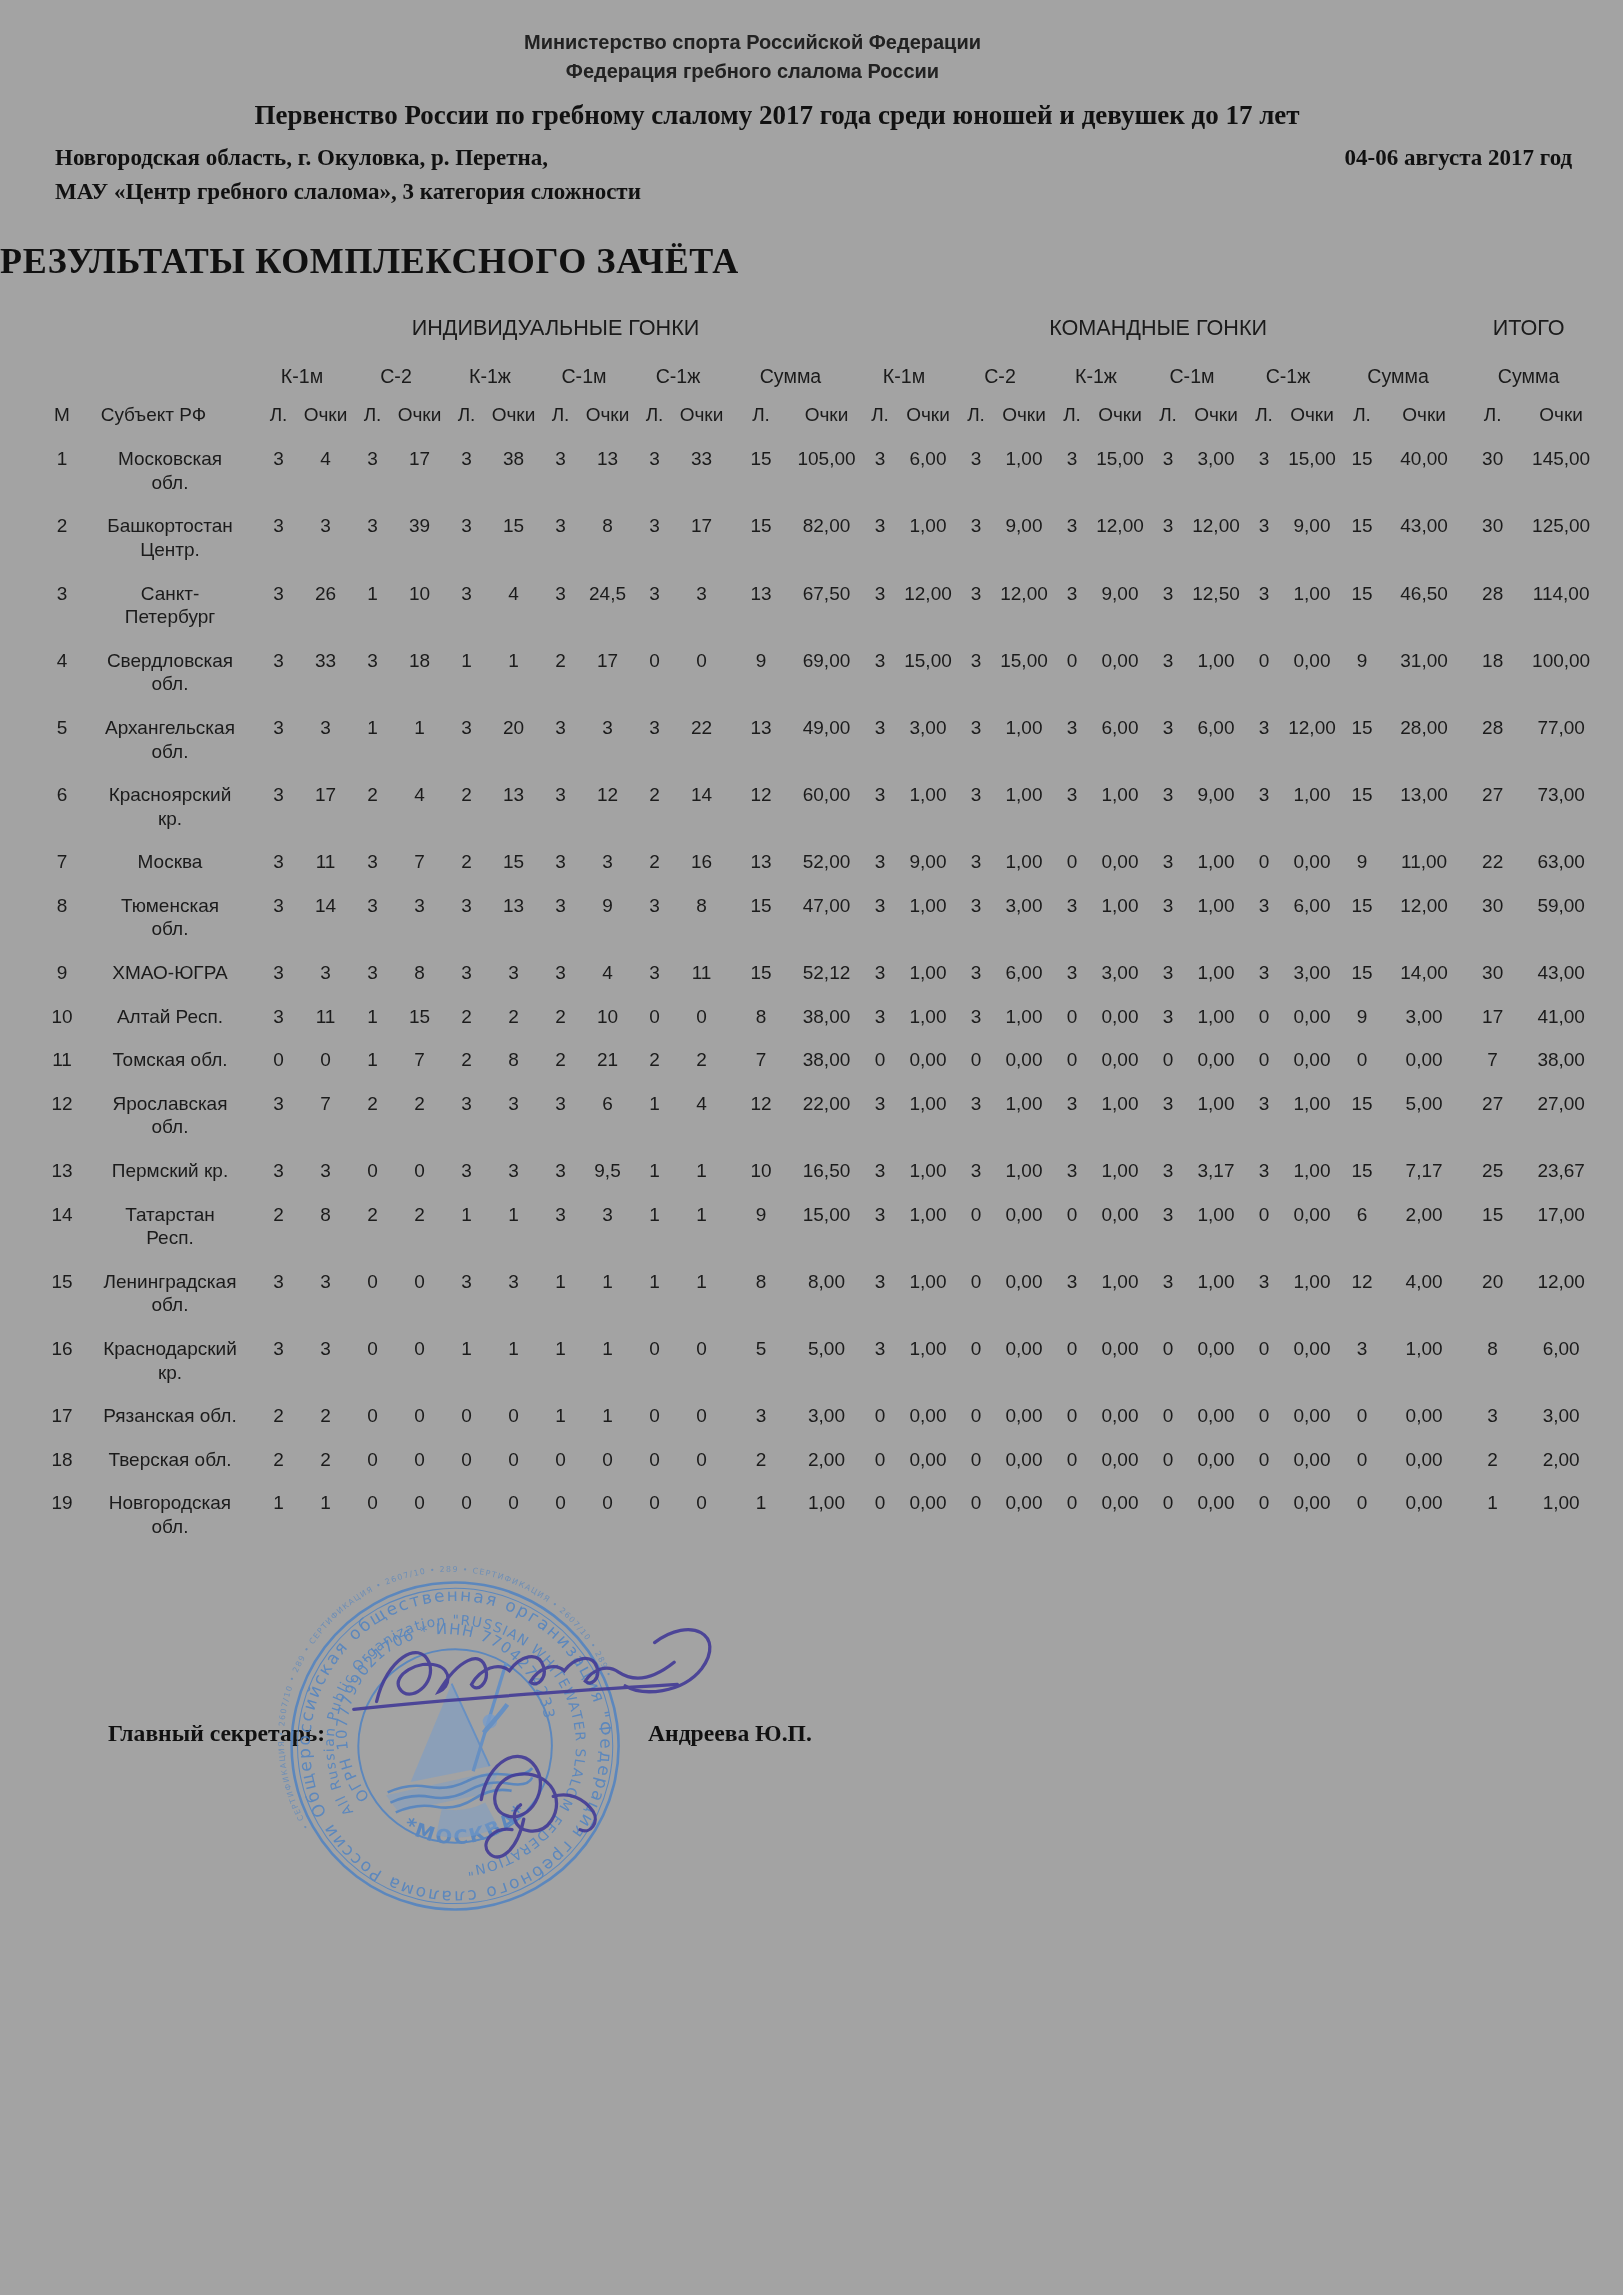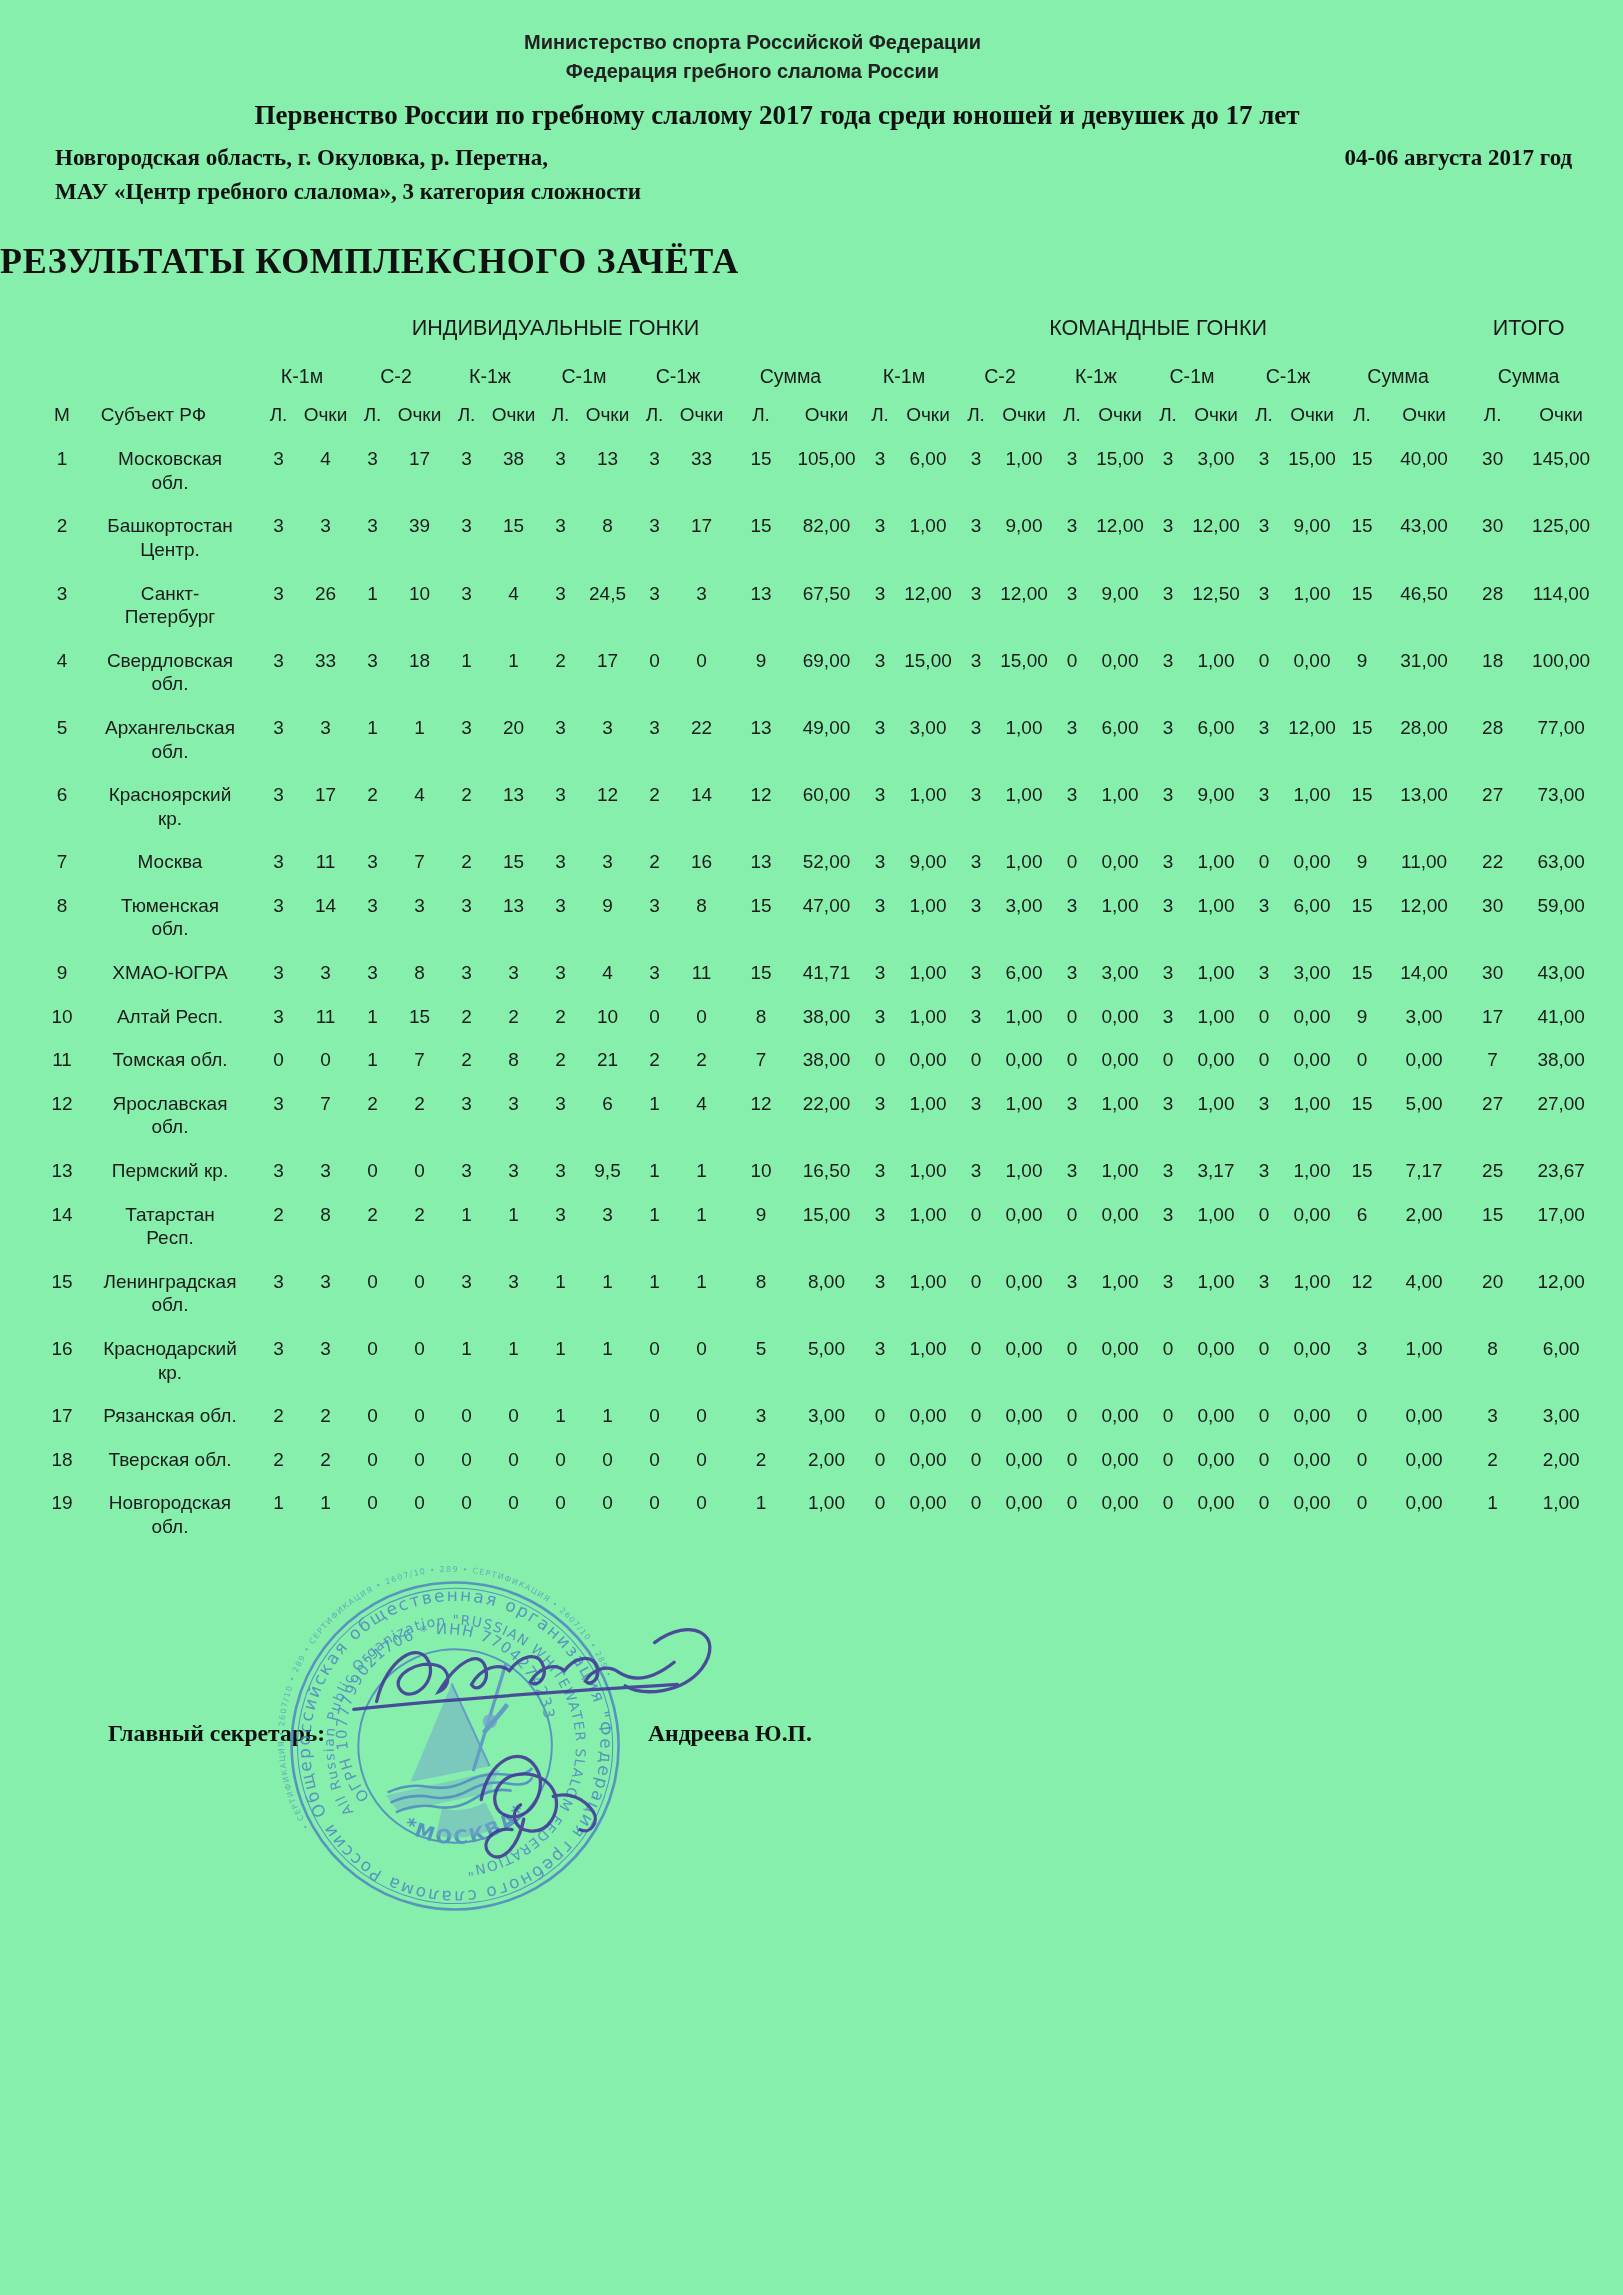--- a/index.html
+++ b/index.html
@@ -1,16 +1,16 @@
 <!DOCTYPE html>
 <html style="font-size:10.5px"><head>
 <meta charset="utf-8">
 <style>
   html,body{margin:0;padding:0;background:#e8e8e8;}
-  #page{position:relative;width:1623px;height:2295px;background:#86efac;overflow:hidden;
+  #page{position:relative;width:1623px;height:2295px;background:#a3a3a3;overflow:hidden;
         font-family:"Liberation Sans",sans-serif;color:#1b1b1b;}
   .org{padding-top:27.5px;text-align:center;padding-right:118px;
        font-family:"Liberation Sans",sans-serif;font-weight:bold;font-size:20px;line-height:29.5px;color:#222;}
   .title{margin-top:13px;text-align:center;padding-right:69px;
          font-family:"Liberation Serif",serif;font-weight:bold;font-size:27px;color:#111;}
   .locrow{margin:10.5px 39px 0 39px;display:flex;justify-content:space-between;align-items:flex-start;
           font-family:"Liberation Serif",serif;font-weight:bold;font-size:23px;line-height:34px;color:#111;}
   .locleft{margin-left:16px;}
   .locright{padding-right:11.8px;white-space:nowrap;}
   .heading{margin-top:31px;text-align:left;padding-right:85px;
@@ -397,21 +397,21 @@
           <td class="c-pts">3</td>
           <td class="c-l">3</td>
           <td class="c-pts">8</td>
           <td class="c-l">3</td>
           <td class="c-pts">3</td>
           <td class="c-l">3</td>
           <td class="c-pts">4</td>
           <td class="c-l">3</td>
           <td class="c-pts">11</td>
           <td class="c-suml">15</td>
-          <td class="c-sumpts">41,71</td>
+          <td class="c-sumpts">52,12</td>
           <td class="c-l">3</td>
           <td class="c-pts">1,00</td>
           <td class="c-l">3</td>
           <td class="c-pts">6,00</td>
           <td class="c-l">3</td>
           <td class="c-pts">3,00</td>
           <td class="c-l">3</td>
           <td class="c-pts">1,00</td>
           <td class="c-l">3</td>
           <td class="c-pts">3,00</td>

